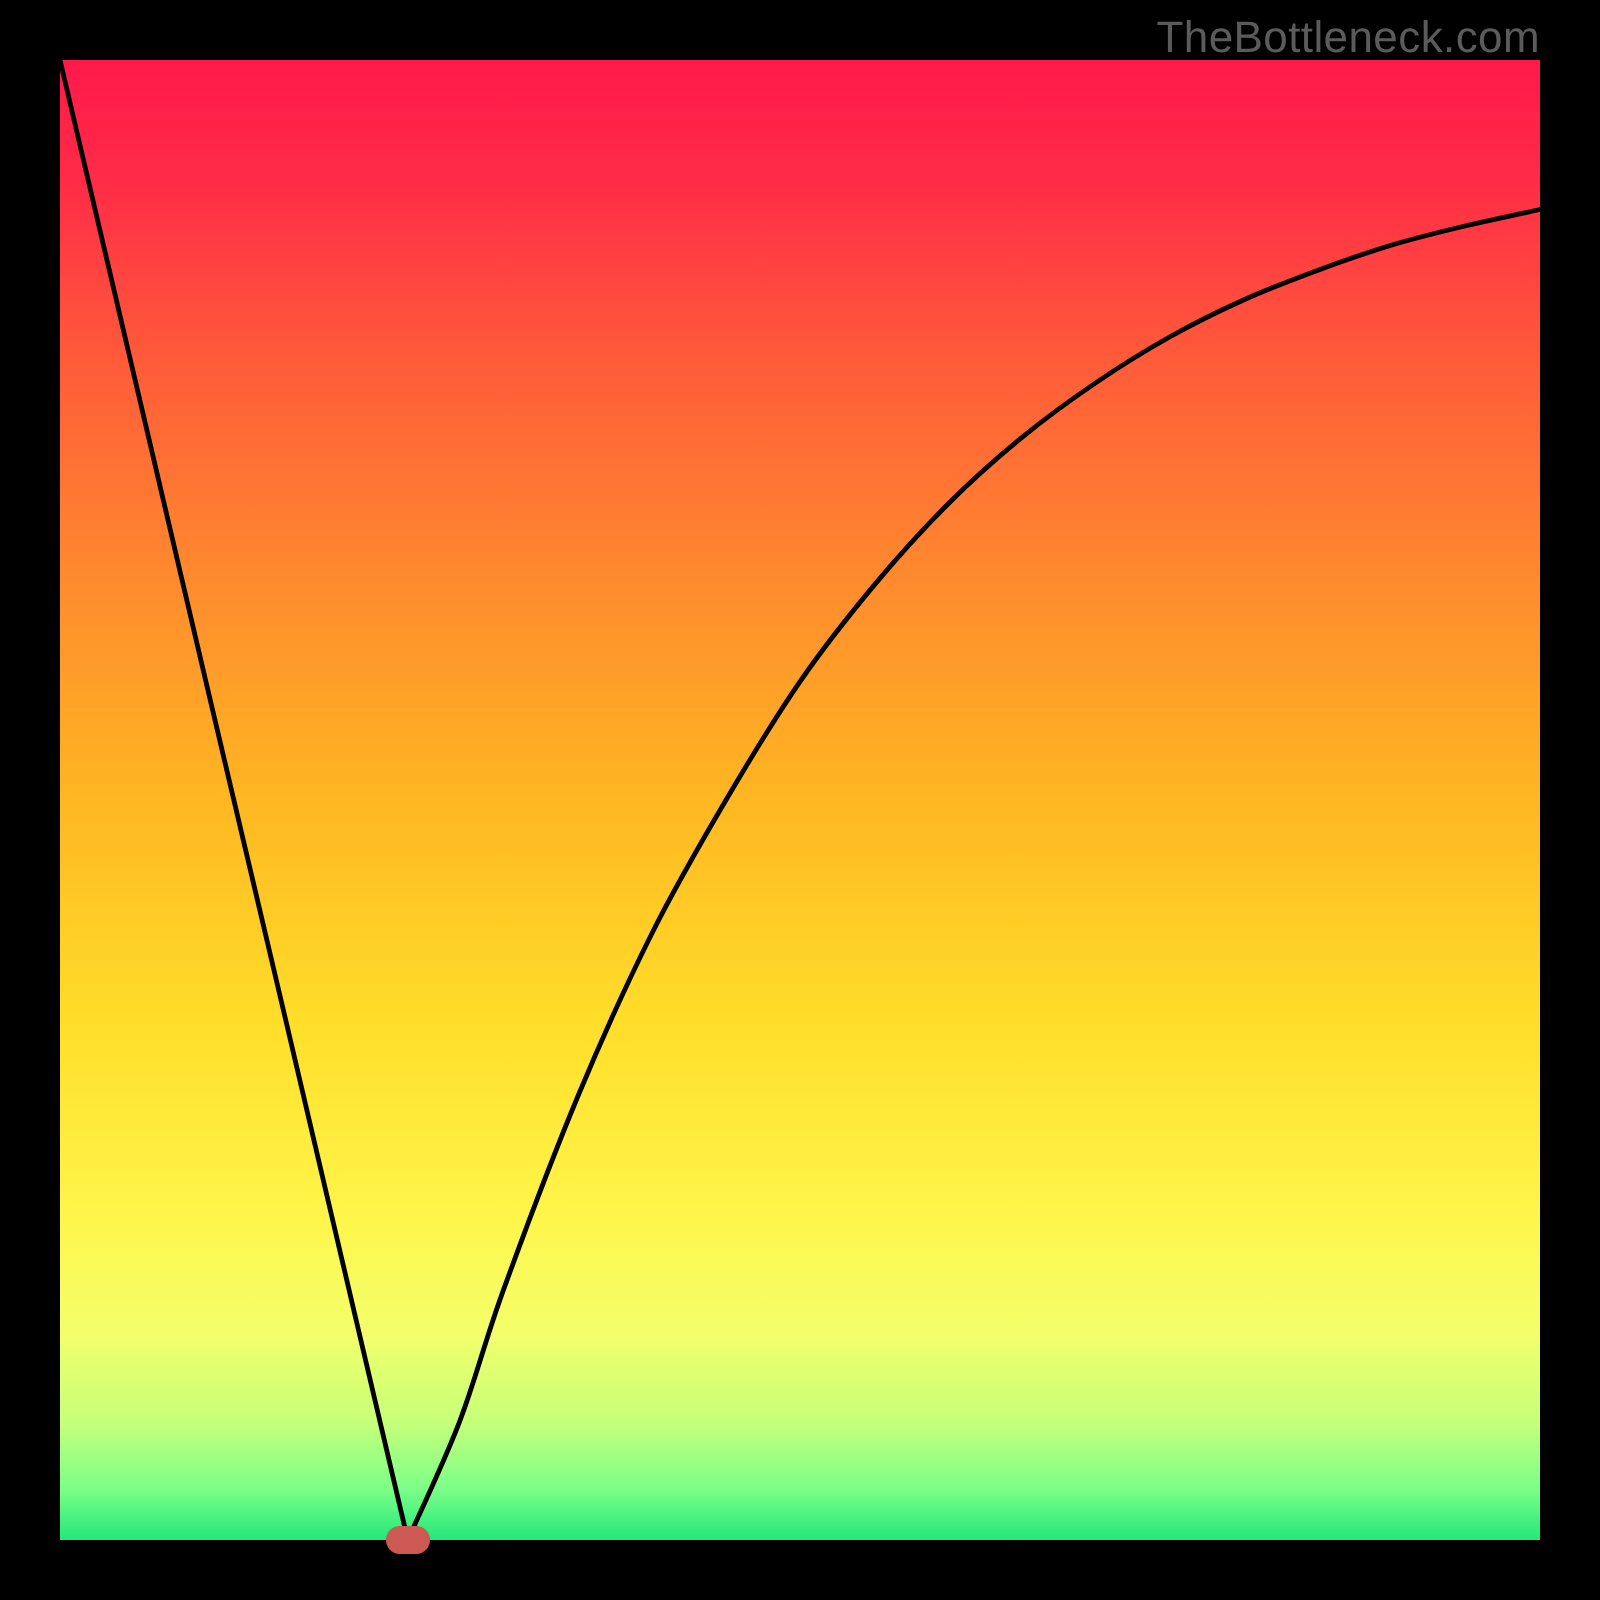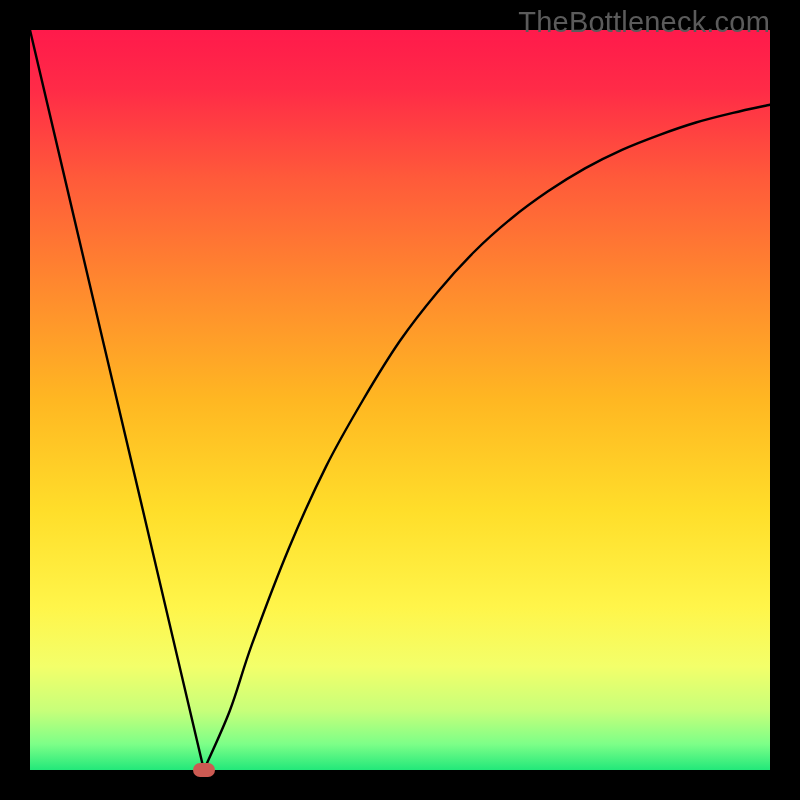--- a/index.html
+++ b/index.html
@@ -24,21 +24,21 @@
     left: 0;
     top: 0;
     width: 740px;
     height: 740px;
   }
   .watermark {
     position: absolute;
     top: 6px;
     right: 30px;
     color: #5b5b5b;
-    font-size: 29px;
+    font-size: 22px;
     font-weight: 500;
     letter-spacing: 0.2px;
     font-family: Arial, Helvetica, sans-serif;
   }
   .dot {
     position: absolute;
     width: 22px;
     height: 14px;
     background: #cc5a52;
     border-radius: 8px;

